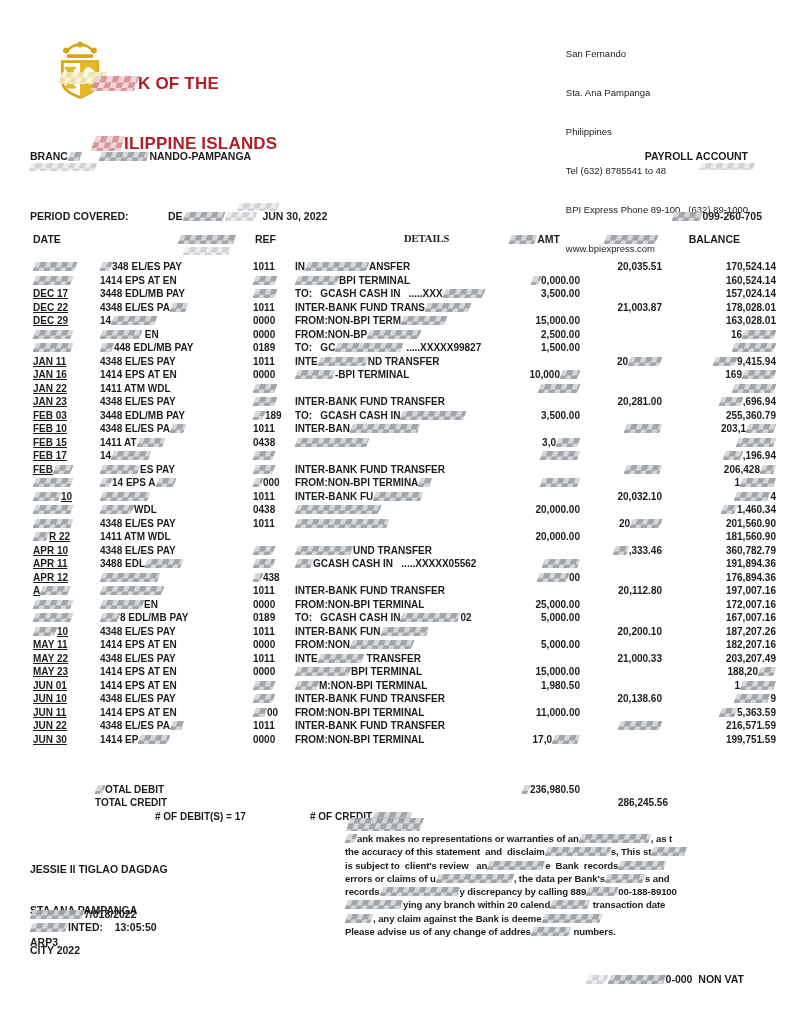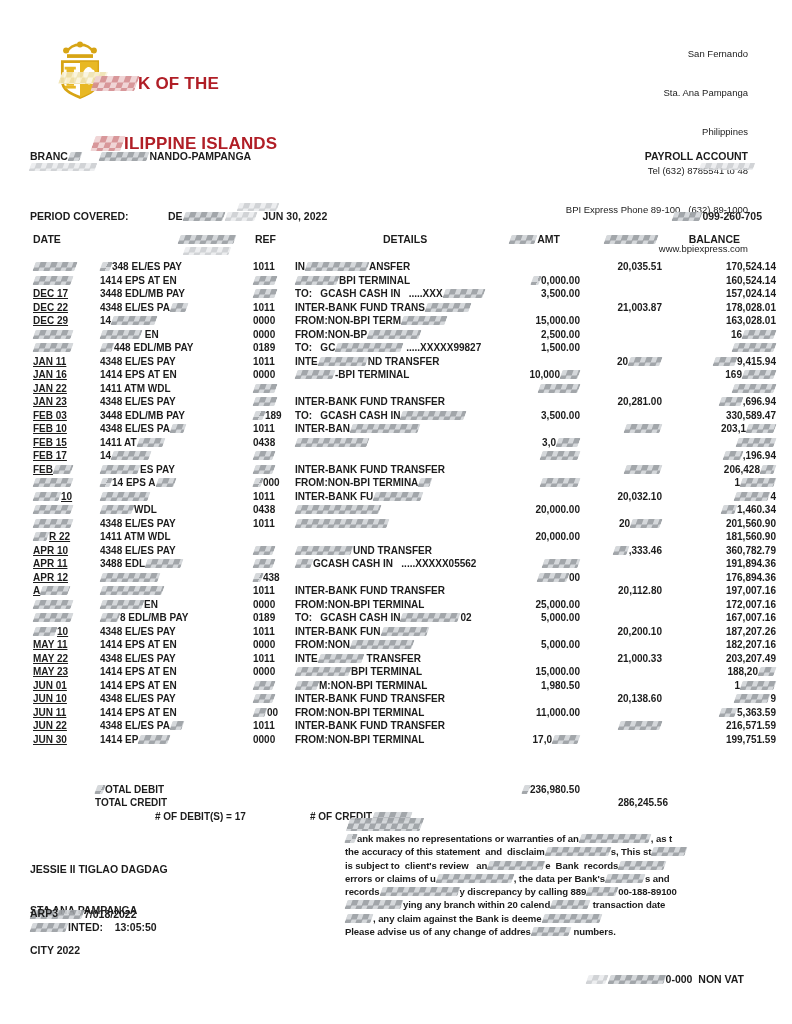--- a/index.html
+++ b/index.html
@@ -11,31 +11,31 @@
       background:repeating-conic-gradient(#9b9fa3 0% 25%, #d2d5d8 0% 50%) 0 0/11px 11px;
       transform:skewX(-20deg);opacity:.92;}
   .px.l{background:repeating-conic-gradient(#c9cccf 0% 25%, #ebecee 0% 50%) 0 0/11px 11px;opacity:.85;}
   .px.r{background:repeating-conic-gradient(#d58f92 0% 25%, #efd2d3 0% 50%) 0 0/12px 12px;height:15px;vertical-align:-2px;}
   .px.y{background:repeating-conic-gradient(#efe3b2 0% 25%, #faf4dd 0% 50%) 0 0/11px 11px;opacity:.9;}
   .px.abs{position:absolute;display:block;margin:0;}
 
   
   #logo{left:36px;top:20px;}
   #bankname{left:92px;top:34px;font-size:17px;line-height:20px;color:#B01E26;letter-spacing:.2px;}
-  #address{right:44px;top:21px;font-size:9.5px;line-height:13px;text-align:right;font-weight:normal;color:#222;}
+  #address{right:44px;top:21px;font-size:9.5px;line-height:13px;text-align:left;font-weight:normal;color:#222;}
 
   #branch{left:30px;top:150px;font-size:10.5px;}
   #payroll{right:44px;top:150px;font-size:10.5px;}
   #period-label{left:30px;top:210px;font-size:10.5px;}
   #period-value{left:168px;top:210px;font-size:10.5px;}
   #account-number{right:30px;top:210px;font-size:10.5px;}
 
   
   .hcell{position:absolute;top:233px;font-size:10.5px;white-space:pre;}
-  #h-date{left:33px;} #h-trans{left:178px;} #h-ref{left:255px;} #h-det{left:383px;}
+  #h-date{left:33px;} #h-trans{left:178px;} #h-ref{left:255px;} #h-det{left:404px;font-family:Liberation Serif, serif;}
   #h-deb{right:232px;} #h-cre{right:134px;} #h-bal{right:52px;}
 
   
   #rows{position:absolute;left:0;top:260px;right:0;}
   .trow{position:relative;height:13.5px;}
   .cell{position:absolute;top:0;font-size:10px;line-height:13.5px;white-space:pre;}
   .c-date{left:33px;text-decoration:underline;} .c-code{left:100px;} .c-ref{left:253px;} .c-details{left:295px;}
   .c-debit{right:212px;} .c-credit{right:130px;} .c-balance{right:16px;}
 
   
@@ -43,21 +43,21 @@
   #td-value{right:212px;top:784px;font-size:10px;}
   #tc-label{left:95px;top:797px;font-size:10px;}
   #tc-value{right:124px;top:797px;font-size:10px;}
   #debit-count{left:155px;top:811px;font-size:10px;}
   #credit-count{left:310px;top:811px;font-size:10px;}
 
   
   #owner{left:30px;top:836px;font-size:10.5px;line-height:13.5px;}
   #printed-date{left:30px;top:908px;font-size:10.5px;}
   #printed-time{left:30px;top:921px;font-size:10.5px;}
-  #arp{left:30px;top:907px;font-size:10.5px;}
+  #arp{left:30px;top:936px;font-size:10.5px;}
   #disclaimer{left:345px;top:832px;width:436px;font-size:9.6px;line-height:13.3px;letter-spacing:-0.1px;}
   .dline{white-space:pre;}
   #nonvat{right:48px;top:973px;font-size:10.5px;}
 </style>
 </head>
 <body>
 
 <div class="page">
 
   <div class="abs" id="logo">
@@ -210,21 +210,21 @@
         <span class="cell c-credit">20,281.00</span>
         <span class="cell c-balance"><span class="px" style="width: 22px;"></span>,696.94</span>
       </div>
       <div class="trow">
         <span class="cell c-date">FEB 03</span>
         <span class="cell c-code">3448 EDL/MB PAY</span>
         <span class="cell c-ref"><span class="px" style="width: 10px;"></span>189</span>
         <span class="cell c-details">TO:   GCASH CASH IN<span class="px" style="width: 64px;"></span></span>
         <span class="cell c-debit">3,500.00</span>
         <span class="cell c-credit"></span>
-        <span class="cell c-balance">330,589.47</span>
+        <span class="cell c-balance">255,360.79</span>
       </div>
       <div class="trow">
         <span class="cell c-date">FEB 10</span>
         <span class="cell c-code">4348 EL/ES PA<span class="px" style="width: 14px;"></span></span>
         <span class="cell c-ref">1011</span>
         <span class="cell c-details">INTER-BAN<span class="px" style="width: 68px;"></span></span>
         <span class="cell c-debit"></span>
         <span class="cell c-credit"><span class="px" style="width: 36px;"></span></span>
         <span class="cell c-balance">203,1<span class="px" style="width: 28px;"></span></span>
       </div>

